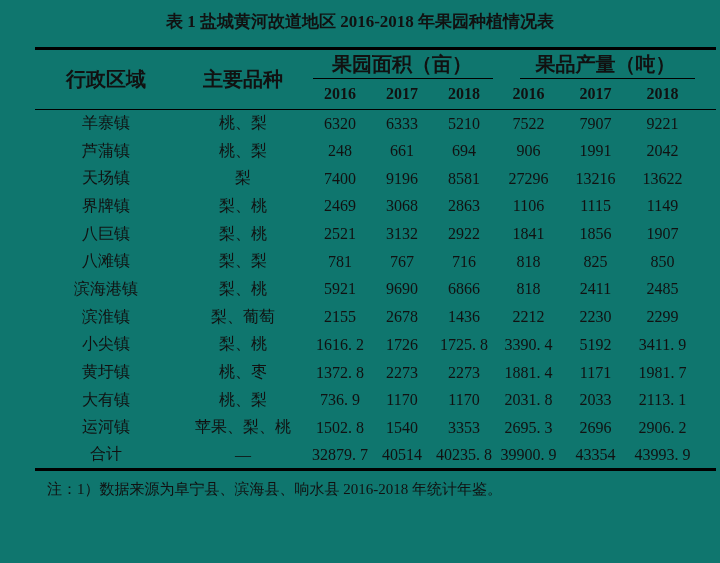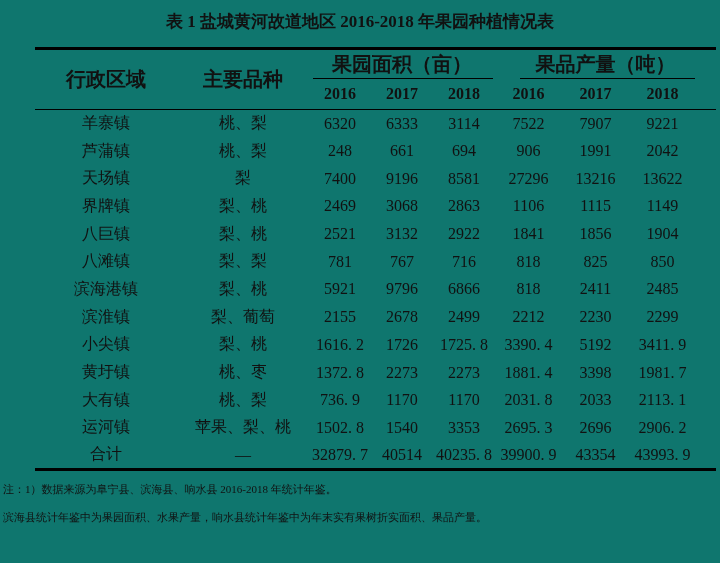--- a/index.html
+++ b/index.html
@@ -58,23 +58,24 @@
     border-bottom: 1.5px solid #000;
   }
   th.group.g1::after { left: 4px;  right: 2px; }
   th.group.g2::after { left: 25px; right: 21px; }
 
   
   td:last-child, tr.year-row th:last-child { padding-right: 20px; }
 
   .notes {
     margin-top: 4px;
-    font-size: 11px;
+    font-size: 15px;
     line-height: 28px;
     white-space: nowrap;
+    padding-left: 44px;
   }
   .note-line { padding-left: 3px; }
   .note-line.indent { padding-left: 31px; }
 </style>
 </head>
 <body>
 
 <div class="page">
 
   <div class="title">表 1 盐城黄河故道地区 2016-2018 年果园种植情况表</div>
@@ -105,21 +106,21 @@
         <th>2017</th>
         <th>2018</th>
       </tr>
     </thead>
     <tbody>
         <tr>
           <td>羊寨镇</td>
           <td>桃、梨</td>
           <td>6320</td>
           <td>6333</td>
-          <td>3114</td>
+          <td>5210</td>
           <td>7522</td>
           <td>7907</td>
           <td>9221</td>
         </tr>
         <tr>
           <td>芦蒲镇</td>
           <td>桃、梨</td>
           <td>248</td>
           <td>661</td>
           <td>694</td>
@@ -148,48 +149,48 @@
           <td>1149</td>
         </tr>
         <tr>
           <td>八巨镇</td>
           <td>梨、桃</td>
           <td>2521</td>
           <td>3132</td>
           <td>2922</td>
           <td>1841</td>
           <td>1856</td>
-          <td>1904</td>
+          <td>1907</td>
         </tr>
         <tr>
           <td>八滩镇</td>
           <td>梨、梨</td>
           <td>781</td>
           <td>767</td>
           <td>716</td>
           <td>818</td>
           <td>825</td>
           <td>850</td>
         </tr>
         <tr>
           <td>滨海港镇</td>
           <td>梨、桃</td>
           <td>5921</td>
-          <td>9796</td>
+          <td>9690</td>
           <td>6866</td>
           <td>818</td>
           <td>2411</td>
           <td>2485</td>
         </tr>
         <tr>
           <td>滨淮镇</td>
           <td>梨、葡萄</td>
           <td>2155</td>
           <td>2678</td>
-          <td>2499</td>
+          <td>1436</td>
           <td>2212</td>
           <td>2230</td>
           <td>2299</td>
         </tr>
         <tr>
           <td>小尖镇</td>
           <td>梨、桃</td>
           <td>1616. 2</td>
           <td>1726</td>
           <td>1725. 8</td>
@@ -197,21 +198,21 @@
           <td>5192</td>
           <td>3411. 9</td>
         </tr>
         <tr>
           <td>黄圩镇</td>
           <td>桃、枣</td>
           <td>1372. 8</td>
           <td>2273</td>
           <td>2273</td>
           <td>1881. 4</td>
-          <td>3398</td>
+          <td>1171</td>
           <td>1981. 7</td>
         </tr>
         <tr>
           <td>大有镇</td>
           <td>桃、梨</td>
           <td>736. 9</td>
           <td>1170</td>
           <td>1170</td>
           <td>2031. 8</td>
           <td>2033</td>
@@ -235,16 +236,15 @@
           <td>40235. 8</td>
           <td>39900. 9</td>
           <td>43354</td>
           <td>43993. 9</td>
         </tr>
       </tbody>
   </table>
 
   <div class="notes">
     <div class="note-line">注：1）数据来源为阜宁县、滨海县、响水县 2016-2018 年统计年鉴。</div>
-    <div class="note-line">滨海县统计年鉴中为果园面积、水果产量，响水县统计年鉴中为年末实有果树折实面积、果品产量。</div>
   </div>
 
 </div>
 
 </body></html>

